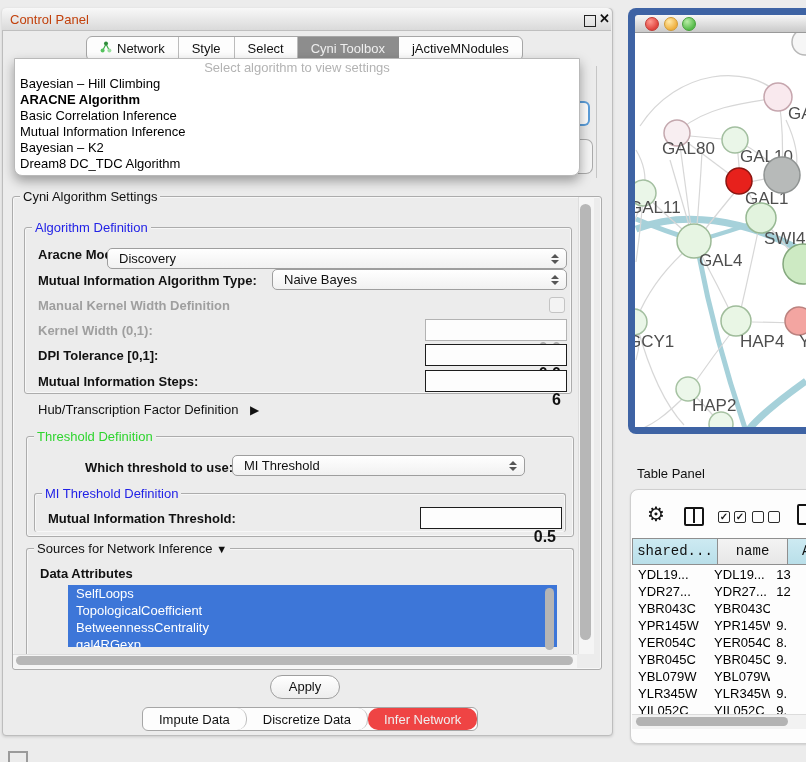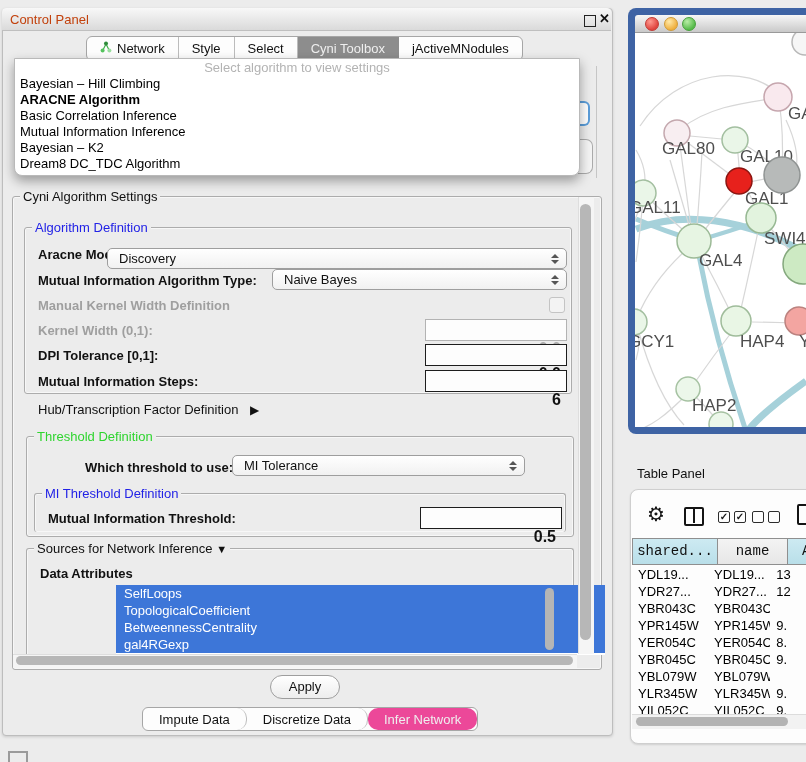--- a/index.html
+++ b/index.html
@@ -70,38 +70,38 @@
   .combo .spin .up{border-bottom:4px solid #555;}
   .combo .spin .dn{border-top:4px solid #555;}
   
   .field{
     background:#fdfdfd;border:1.5px solid #1d1d1d;height:20px;box-sizing:border-box;
     font-size:16px;color:#111;text-align:right;padding:20px 5px 0 0;font-weight:bold;
   }
   .field.disabled{border:1px solid #b3b3b3;color:#a8a8a8;}
   .checkbox{width:14px;height:14px;border:1px solid #c4c4c4;border-radius:3px;background:#f3f3f3;}
   
-  .attr-list{left:68px;top:585px;width:489px;height:70px;background:#ffffff;overflow:hidden;margin-left:48px;}
+  .attr-list{left:68px;top:585px;width:489px;height:62px;background:#ffffff;overflow:hidden;}
   .attr-item{height:17px;line-height:17px;background:#3d76d8;color:#fff;font-size:13px;padding-left:8px;white-space:nowrap;}
   .attr-scroll{left:545px;top:588px;width:9px;height:62px;background:#b5b5b5;border-radius:5px;}
   
   .vtrack{left:578px;top:197px;width:15px;height:457px;background:#f5f5f5;border-left:1px solid #dedede;}
   .vthumb{left:580px;top:204px;width:11px;height:436px;background:#b7b7b7;border-radius:6px;}
   .htrack{left:13px;top:654px;width:564px;height:13px;background:#f5f5f5;border-top:1px solid #dedede;}
   .hthumb{left:16px;top:656px;width:557px;height:9px;background:#b7b7b7;border-radius:5px;}
   
   .apply-btn{
     left:270px;top:675px;width:68px;height:22px;
     background:linear-gradient(#ffffff,#ededed);border:1px solid #9e9e9e;border-radius:12px;
     font-size:13px;color:#111;text-align:center;line-height:21px;
   }
   .bottom-tabbar{left:142px;top:707px;height:22px;display:flex;background:#fdfdfd;border:1px solid #a6a6a6;border-radius:6px;overflow:hidden;}
   .btab{display:flex;align-items:center;padding:0 16px;font-size:13px;color:#111;border-right:1px solid #bcbcbc;white-space:nowrap;border-radius:10px;}
   .btab:last-child{border-right:none;}
-  .btab.selected{background:#ec4899;color:#efefef;justify-content:center;}
+  .btab.selected{background:#ef4444;color:#efefef;justify-content:center;}
   .mini-icon{left:8px;top:751px;width:16px;height:12px;border:2px solid #9b9b9b;background:#ececec;}
   
   .net-window{
     left:628px;top:8px;width:200px;height:426px;
     background:#3e63a4;border-radius:8px 0 0 8px;
   }
   .net-titlebar{
     left:635px;top:15px;width:193px;height:18px;
     background:linear-gradient(#f7f7f7,#c9c9c9);border-radius:3px 3px 0 0;
     border-bottom:1px solid #9a9a9a;box-sizing:border-box;
@@ -234,21 +234,21 @@
 <div class="abs plain" style="left:38px;top:402px;">
   <span>Hub/Transcription Factor Definition</span>
   <span style="margin-left:8px;font-size:12px;">▶</span>
 </div>
 
 <div class="abs groupbox" style="left:26px;top:436px;width:546px;height:99px;"></div>
 <div class="abs grouptitle gt-green" style="left:34px;top:430px;">Threshold Definition</div>
 
 <div class="abs lbl" style="left:85px;top:460px;">Which threshold to use:</div>
 <div class="abs combo" style="left:232px;top:455px;width:293px;">
-  <span>MI Tolerance</span>
+  <span>MI Threshold</span>
   <span class="spin">
       <i class="up"></i>
       <i class="dn"></i>
     </span>
 </div>
 
 <div class="abs groupbox" style="left:34px;top:493px;width:530px;height:38px;border-bottom:none;"></div>
 <div class="abs grouptitle gt-blue" style="left:42px;top:487px;text-align:center;">MI Threshold Definition</div>
 
 <div class="abs lbl" style="left:48px;top:511px;">Mutual Information Threshold:</div>

